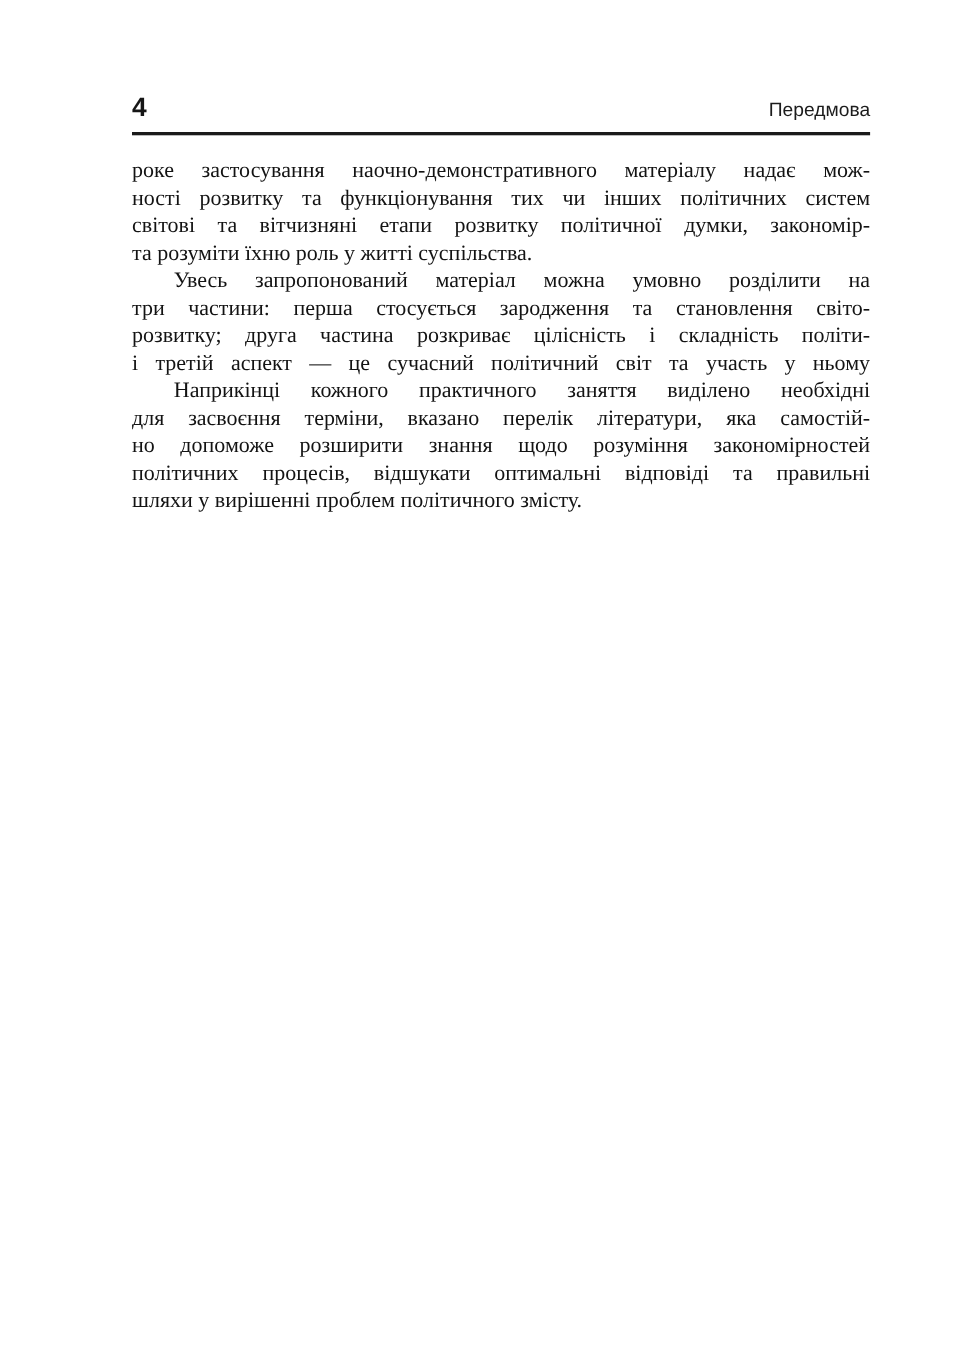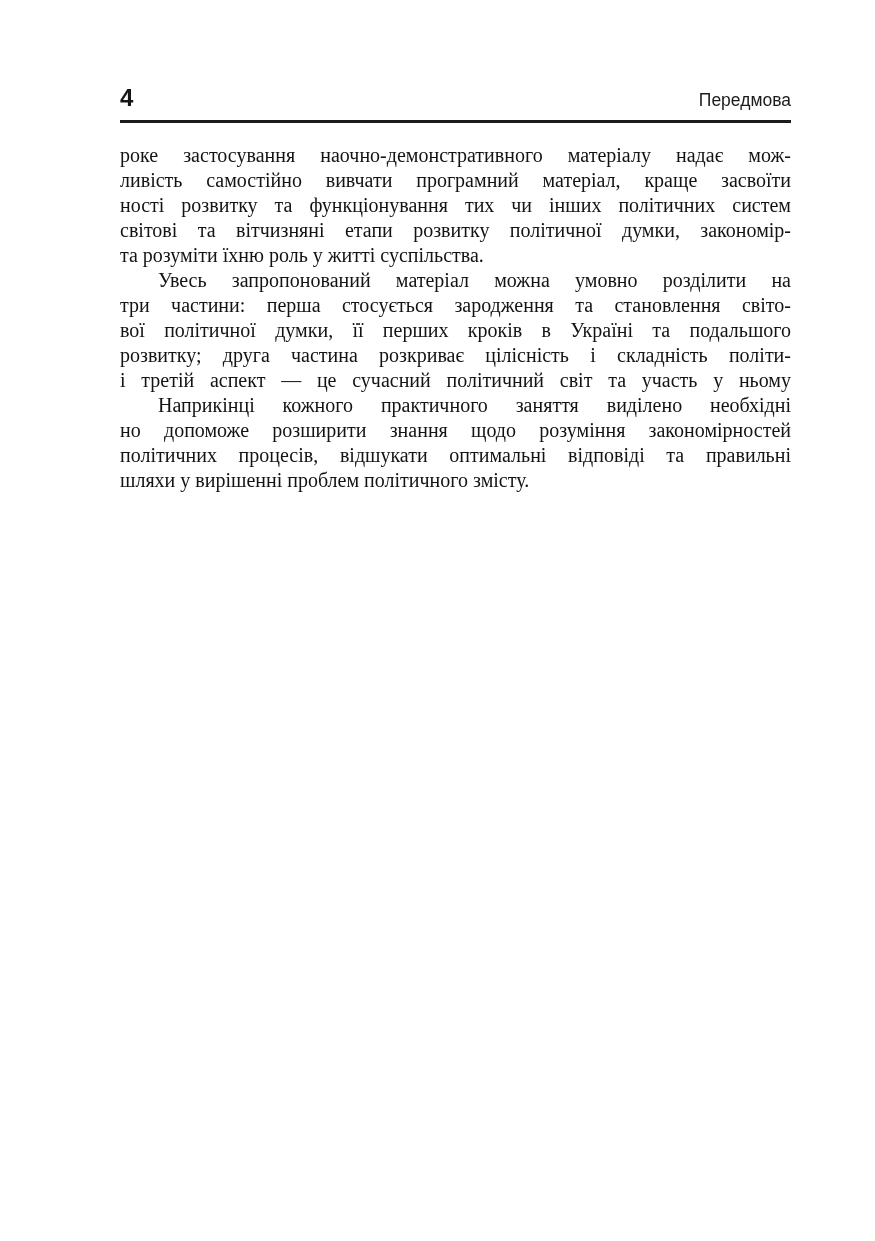--- a/index.html
+++ b/index.html
@@ -77,28 +77,27 @@
 
   <div class="running-header">
     <span class="page-number">4</span>
     <span class="running-title">Передмова</span>
   </div>
 
   <div class="header-rule"></div>
 
   <div class="body-text">
       <div class="text-line">роке застосування наочно-демонстративного матеріалу надає мож-</div>
-      <div class="text-line">ливість самостійно вивчати програмний матеріал, краще засвоїти</div>
       <div class="text-line">ності розвитку та функціонування тих чи інших політичних систем</div>
       <div class="text-line">світові та вітчизняні етапи розвитку політичної думки, закономір-</div>
       <div class="text-line last">та розуміти їхню роль у житті суспільства.</div>
       <div class="text-line indent">Увесь запропонований матеріал можна умовно розділити на</div>
       <div class="text-line">три частини: перша стосується зародження та становлення світо-</div>
-      <div class="text-line">вої політичної думки, її перших кроків в Україні та подальшого</div>
       <div class="text-line">розвитку; друга частина розкриває цілісність і складність політи-</div>
       <div class="text-line">і третій аспект — це сучасний політичний світ та участь у ньому</div>
       <div class="text-line indent">Наприкінці кожного практичного заняття виділено необхідні</div>
+      <div class="text-line">для засвоєння терміни, вказано перелік літератури, яка самостій-</div>
       <div class="text-line">но допоможе розширити знання щодо розуміння закономірностей</div>
       <div class="text-line">політичних процесів, відшукати оптимальні відповіді та правильні</div>
       <div class="text-line last">шляхи у вирішенні проблем політичного змісту.</div>
     </div>
 
 </div>
 
 </body></html>

